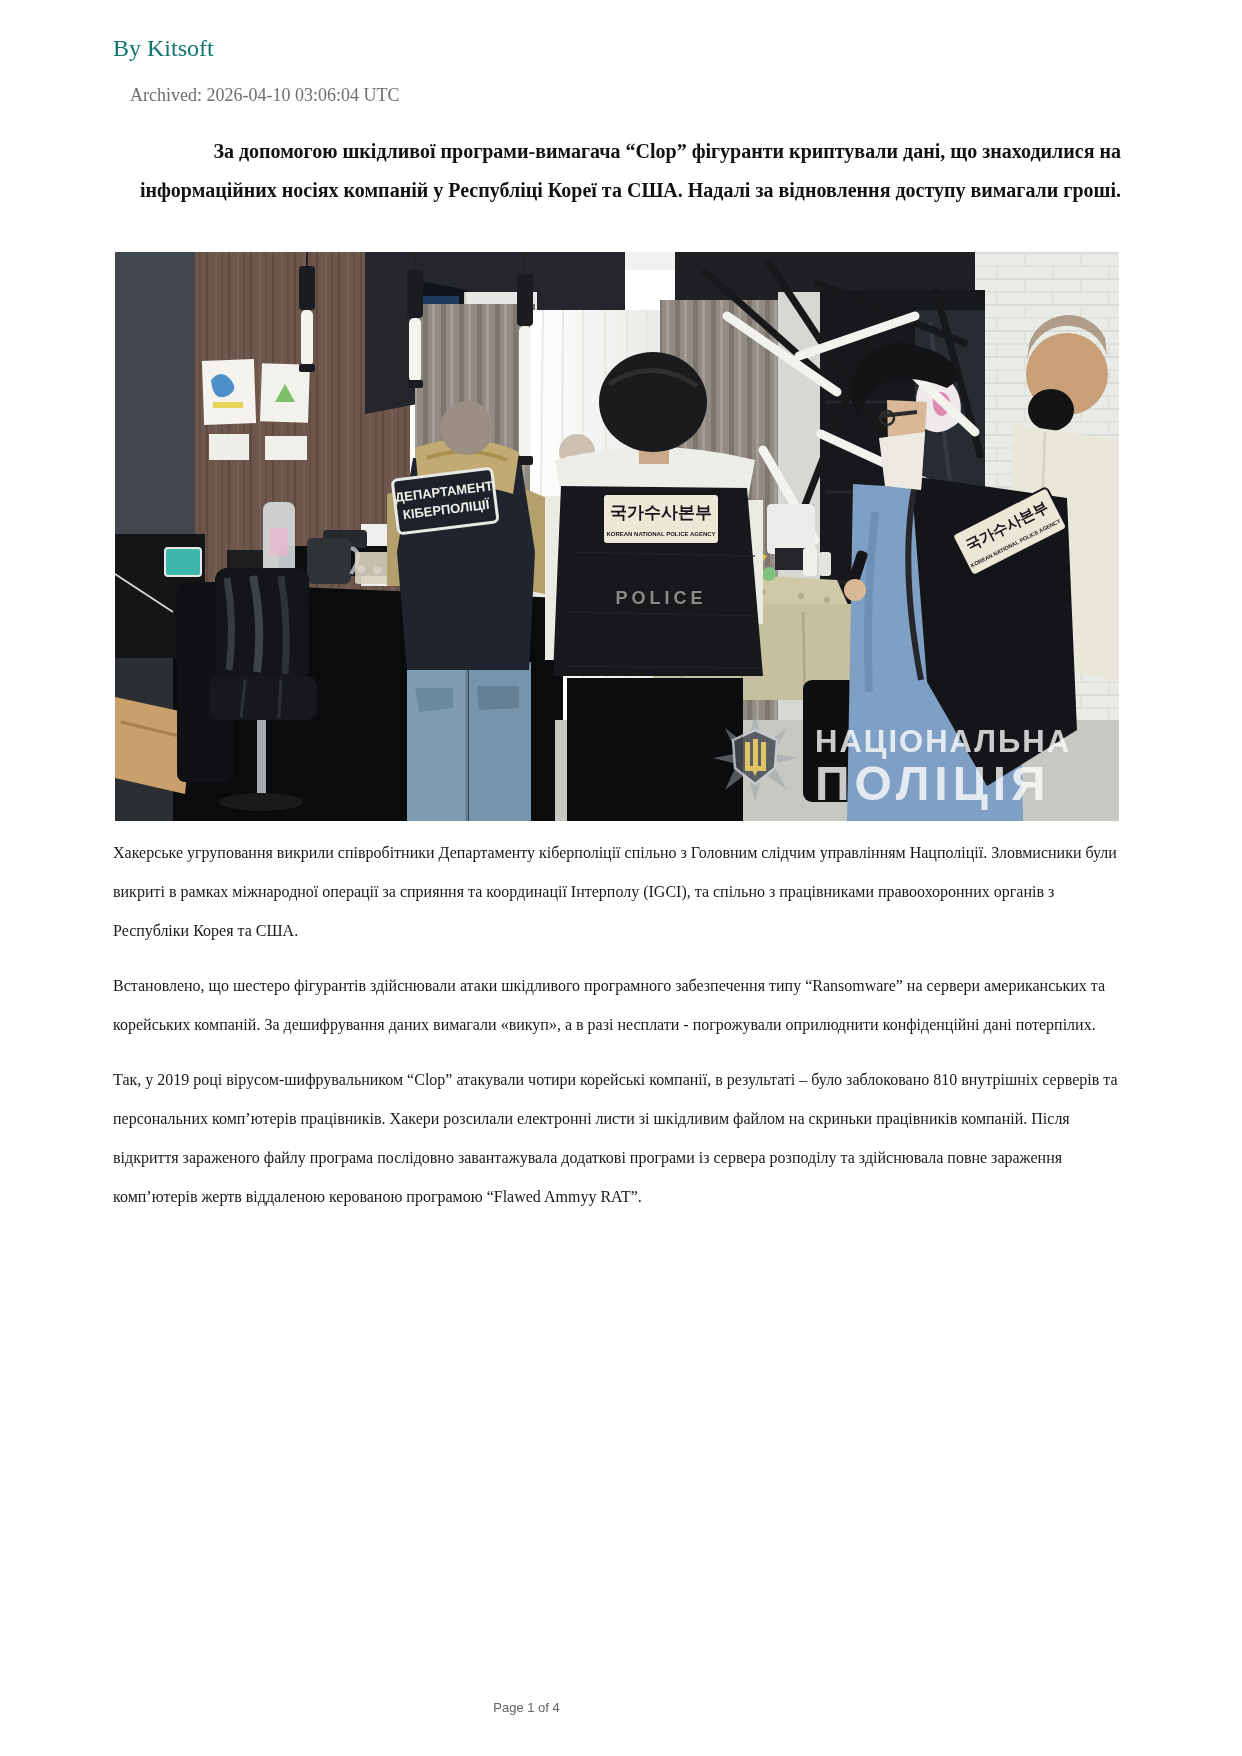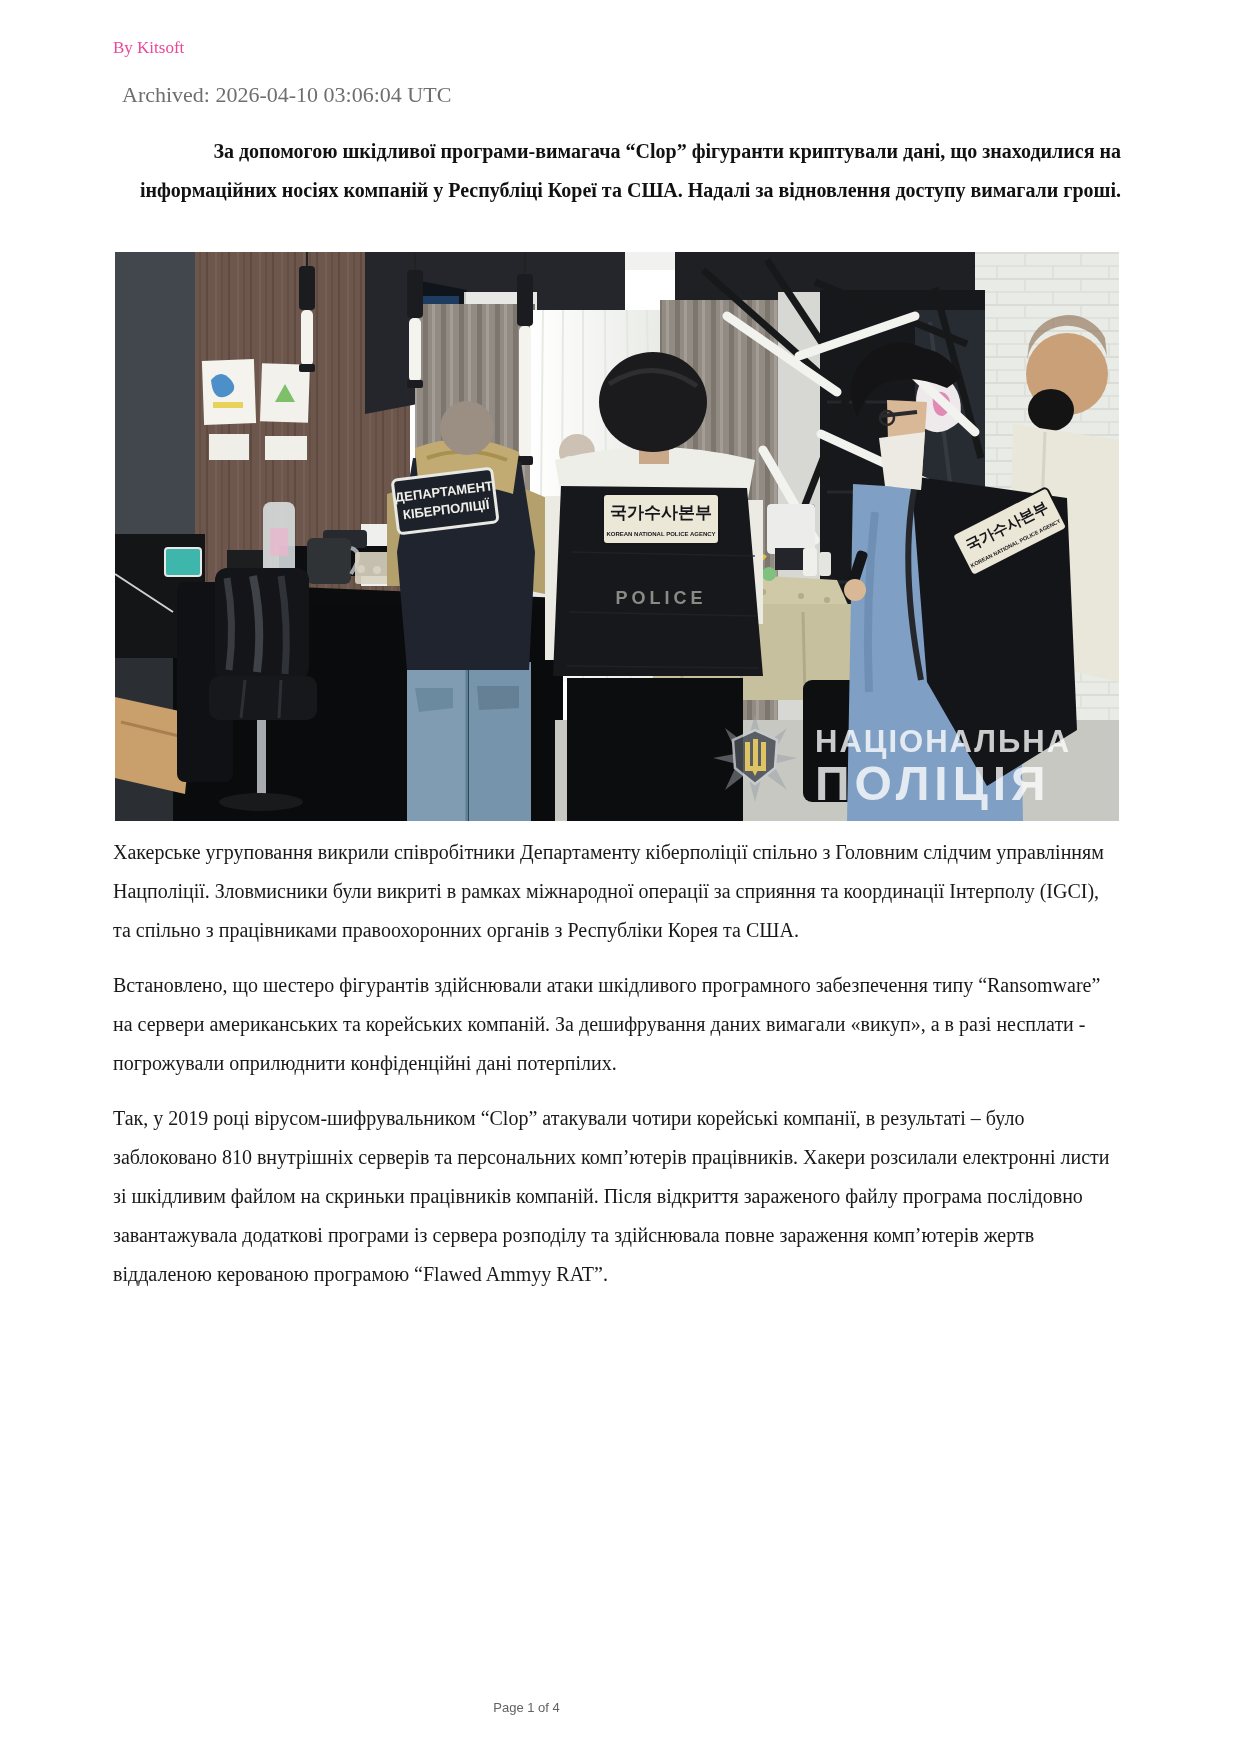--- a/index.html
+++ b/index.html
@@ -4,26 +4,26 @@
 <style>
   html,body{margin:0;padding:0;background:#ffffff;}
   .page{position:relative;width:1242px;height:1756px;background:#ffffff;overflow:hidden;
         font-family:"Liberation Serif", serif;color:#1a1a1a;}
   .url-line{position:absolute;top:24px;left:93px;width:1100px;
             font-family:"Liberation Sans", sans-serif;font-size:11px;color:#8b8b8b;
             white-space:nowrap;letter-spacing:0.2px;}
   .content{position:absolute;top:0;left:113px;width:1008px;}
   h1.title{margin:0;padding-top:188px;font-size:30px;font-weight:bold;color:#1a1a1a;
            line-height:36px;letter-spacing:0.2px;}
-  .byline{margin:36px 0 0 0;font-size:17px;color:#ec4899;line-height:24px;}
-  .archived{margin:24px 0 0 9px;font-size:22px;color:#6e6e6e;line-height:22px;}
+  .byline{margin:36px 0 0 0;font-size:24px;color:#0f766e;line-height:24px;}
+  .archived{margin:24px 0 0 17px;font-size:18px;color:#6e6e6e;line-height:22px;}
   .lead{margin:26px 0 0 0;font-size:20px;font-weight:bold;line-height:39px;color:#111;text-align:right;}
   figure.photo{margin:42px 0 0 0;width:1008px;height:569px;overflow:hidden;}
   figure.photo svg{display:block;}
-  .body-text p{margin:16px 0 0 0;font-size:20px;line-height:39px;color:#191919;}
+  .body-text p{margin:16px 0 0 0;font-size:16px;line-height:39px;color:#191919;}
   .body-text p:first-child{margin-top:12px;}
   .page-footer{position:absolute;top:1700px;left:0;width:1053px;text-align:center;
                font-family:"Liberation Sans", sans-serif;font-size:13px;color:#636363;}
   .wm{font-family:"Liberation Sans", sans-serif;font-weight:bold;fill:#ffffff;opacity:0.78;}
   .patch-txt{font-family:"Liberation Sans", sans-serif;font-weight:bold;}
 </style>
 </head>
 <body>
 
 <div class="page">

